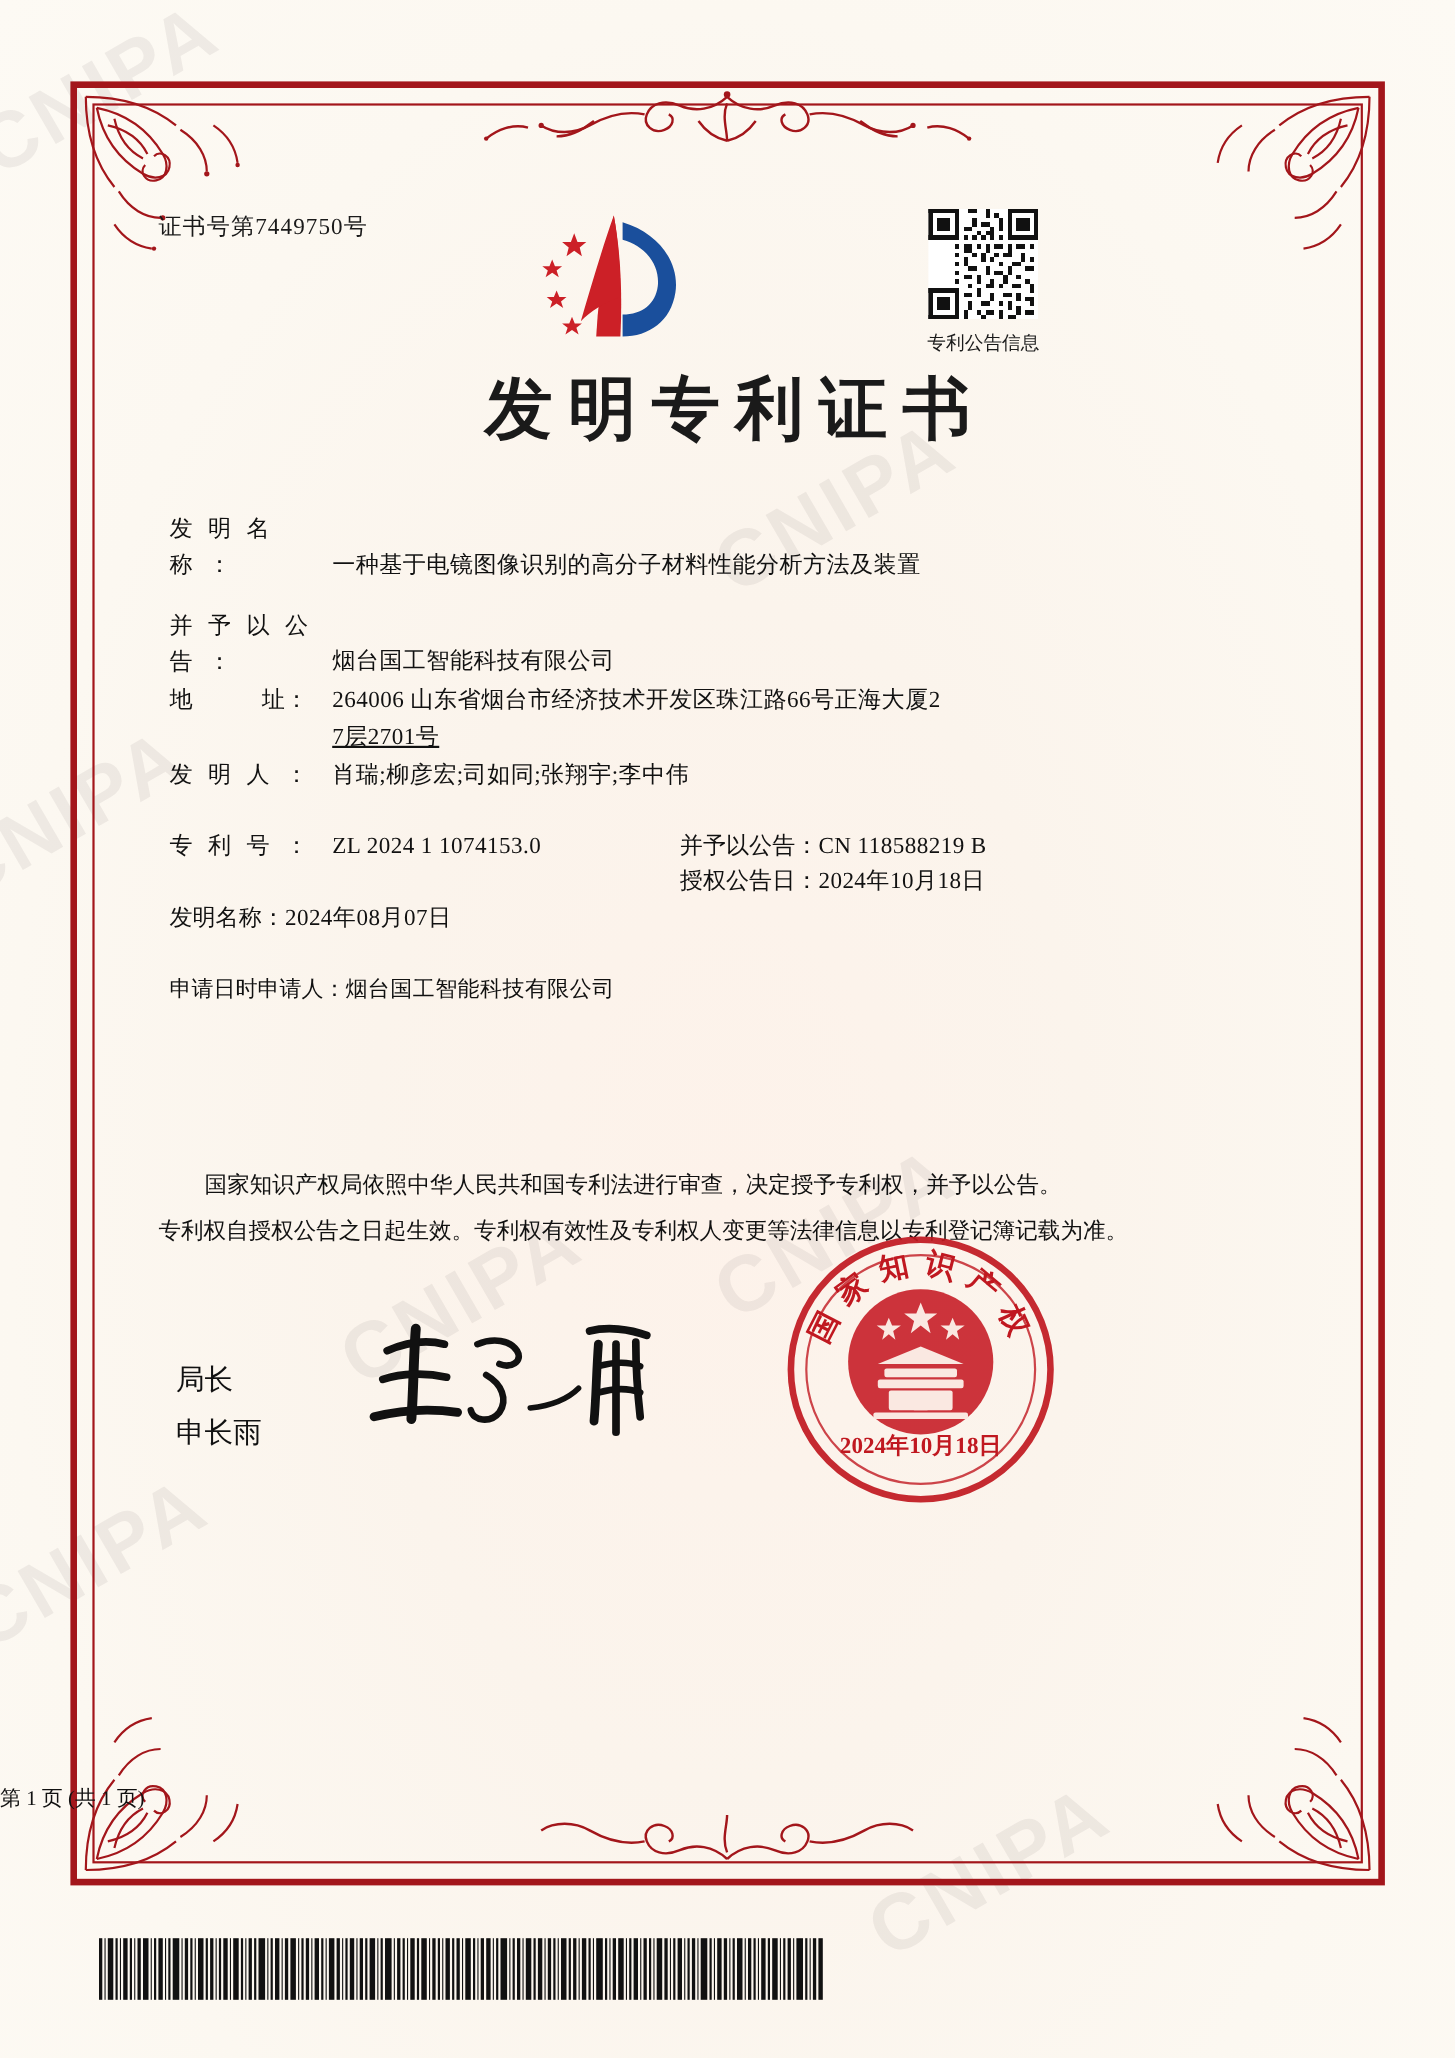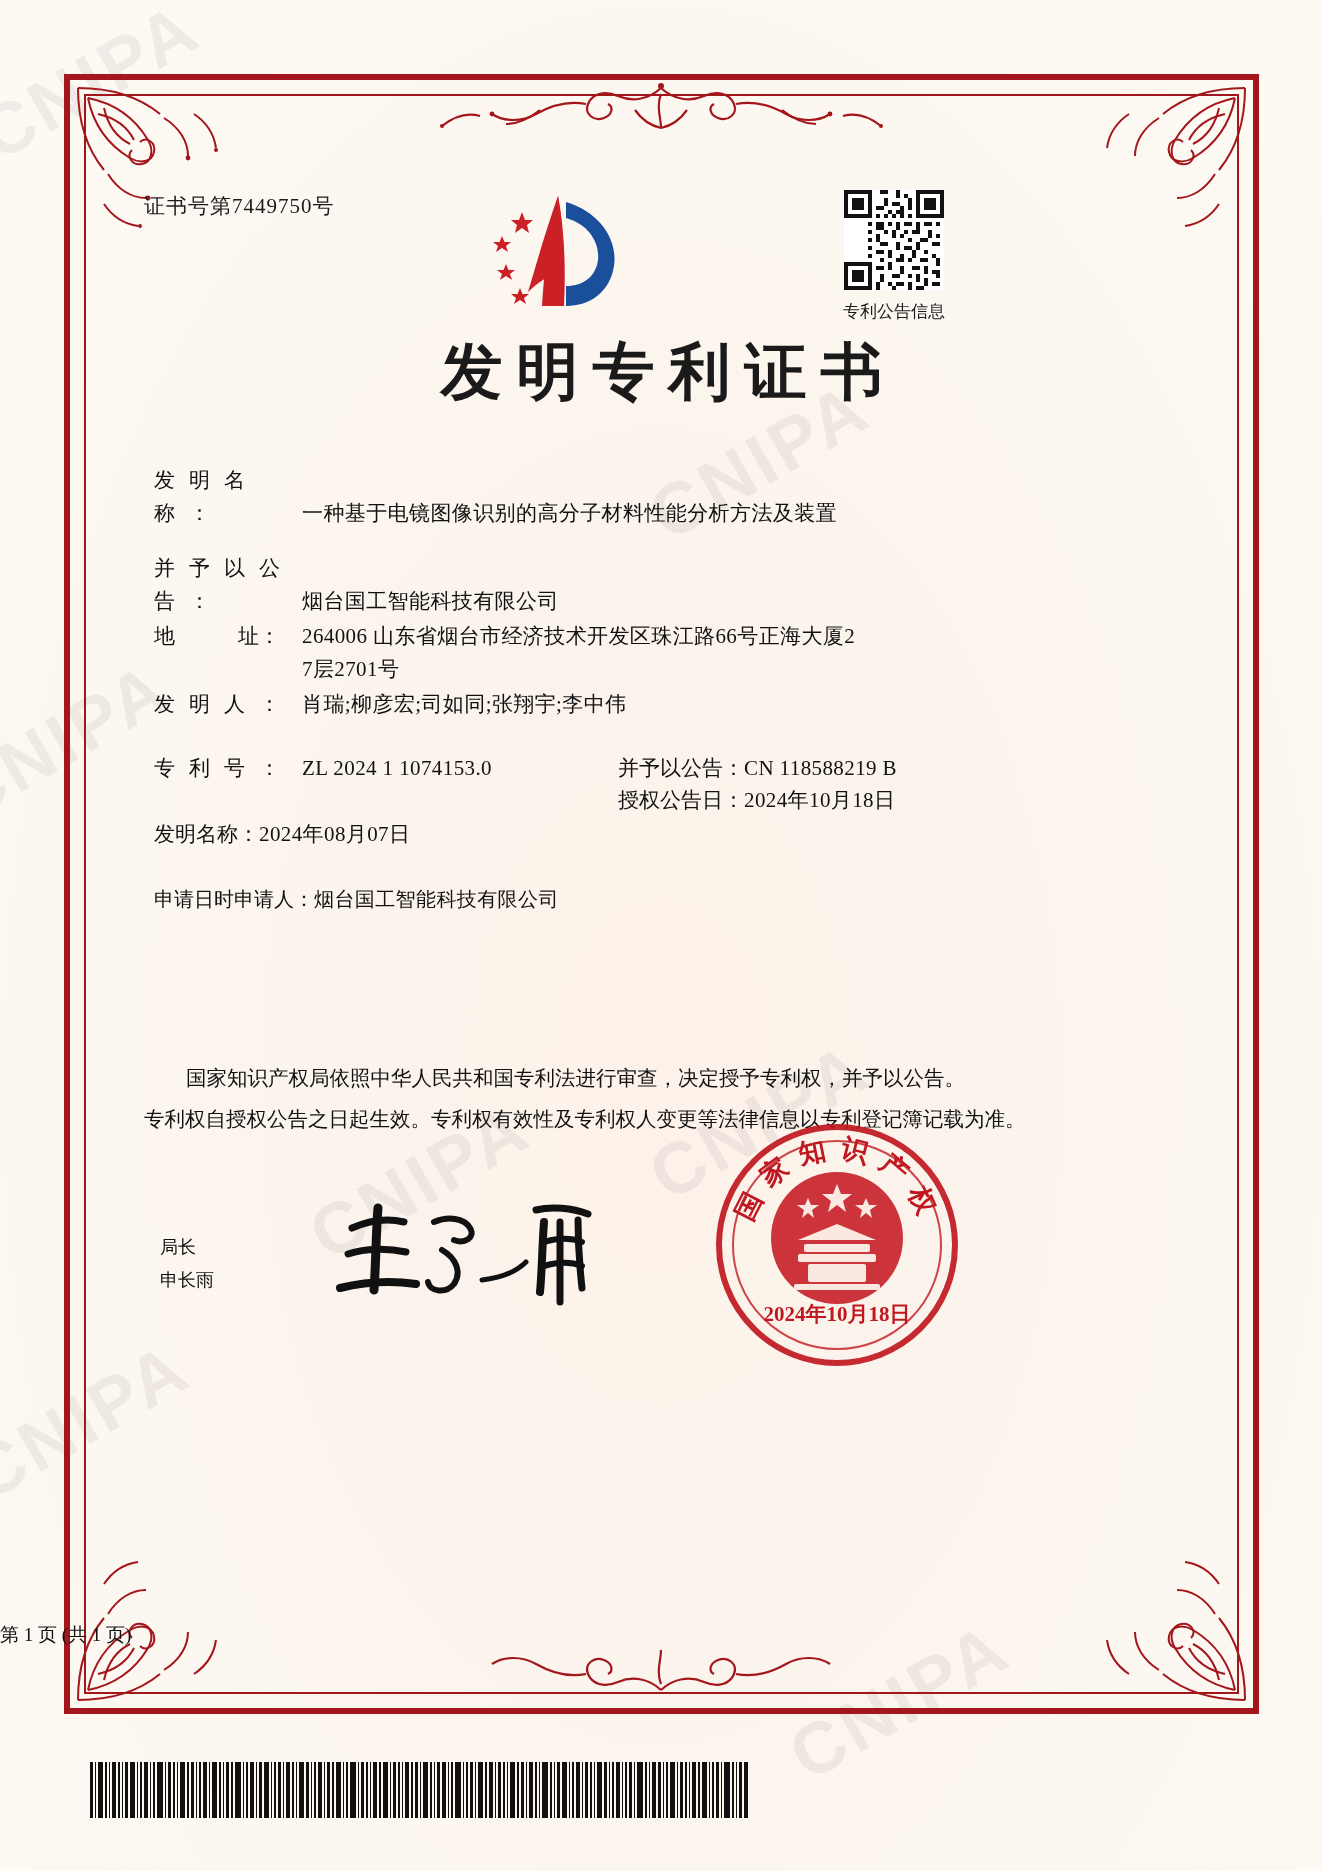--- a/index.html
+++ b/index.html
@@ -119,21 +119,21 @@
     letter-spacing: 0;
   }
   .lbl-plain {
     display: inline-block;
   }
   .val { letter-spacing: 0.4px; }
 
   .f-name    { left: 154px; top: 464px; width: 1000px; }
   .f-owner   { left: 154px; top: 552px; }
   .f-addr    { left: 154px; top: 620px; width: 780px; }
-  .f-addr .cont { display: block; margin-left: 148px; }
+  .f-addr .cont { display: block; margin-left: 148px; text-decoration: underline; }
   .f-inv     { left: 154px; top: 688px; }
   .f-patno   { left: 154px; top: 752px; }
   .f-pubno   { left: 618px; top: 752px; }
   .f-appdate { left: 154px; top: 818px; }
   .f-pubdate { left: 618px; top: 784px; }
   .f-applicant { left: 154px; top: 884px; }
   .f-origin-inv { left: 154px; top: 952px; }
 
   .small-label { font-size: 20px; }
 
@@ -147,21 +147,21 @@
     color: #111;
     text-align: justify;
   }
   .para p { margin: 0; }
   .para .indent { text-indent: 42px; }
 
   
   .sig-label {
     position: absolute;
     left: 160px; top: 1231px;
-    font-size: 18px;
+    font-size: 26px;
     color: #111;
     line-height: 1.85;
   }
   .sig-script {
     position: absolute;
     left: 330px; top: 1192px;
     width: 280px; height: 120px;
   }
 
   

